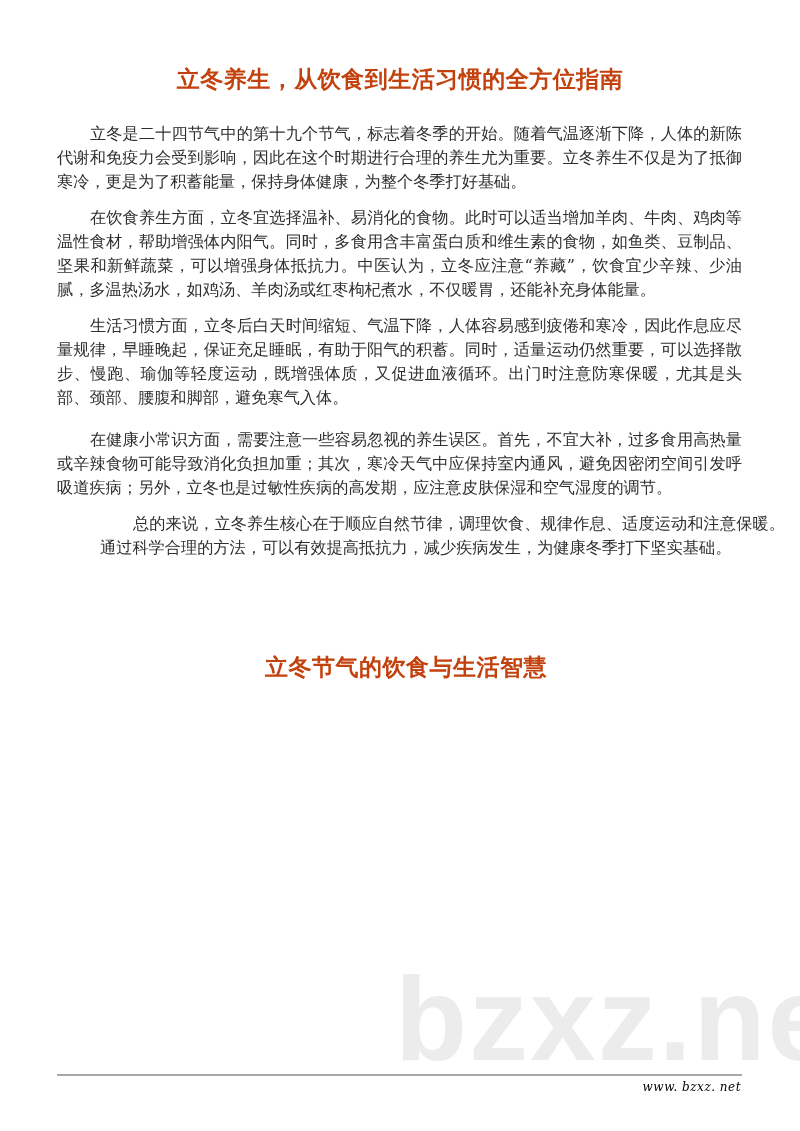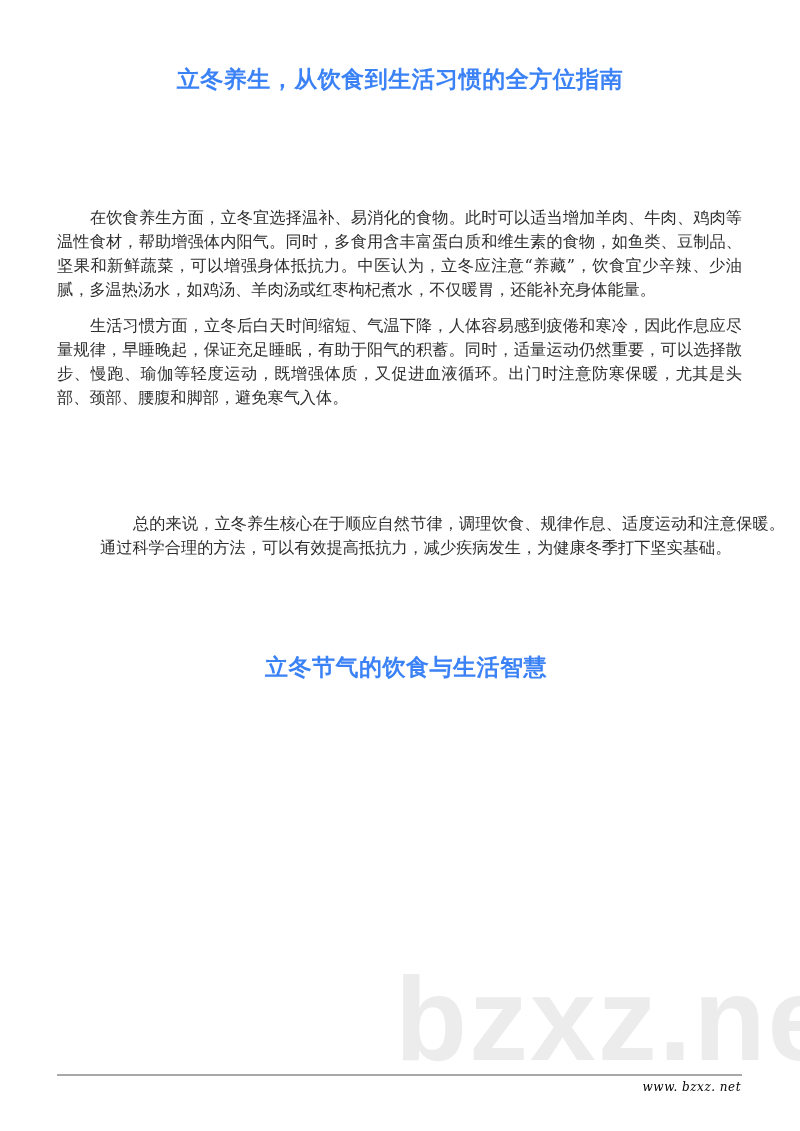--- a/index.html
+++ b/index.html
@@ -11,21 +11,21 @@
   .page { position: absolute; left: 0; top: 0; width: 800px; height: 1131px; }
   .watermark {
     position: absolute; left: 395px; top: 960px;
     font-family: "Liberation Sans", "DejaVu Sans", sans-serif;
     font-weight: bold; font-size: 118px; letter-spacing: 2px;
     color: #ececec; line-height: 1; z-index: 0; white-space: nowrap;
   }
   .title {
     position: absolute; left: 0; width: 800px; text-align: center;
     font-family: "DejaVu Sans", "Liberation Sans", sans-serif;
-    font-weight: bold; font-size: 23px; color: #3b82f6; z-index: 1;
+    font-weight: bold; font-size: 23px; color: #c2410c; z-index: 1;
     letter-spacing: 0.5px;
   }
   .para {
     position: absolute; left: 57px; width: 685px;
     font-size: 16.2px; line-height: 24px; text-align: justify;
     text-indent: 33px; z-index: 1; color: #2e2e2e;
     margin: 0;
   }
   .footer-rule {
     position: absolute; left: 57px; top: 1074px; width: 685px; height: 2px;
@@ -38,21 +38,23 @@
   }
 </style>
 </head>
 <body>
 
 <div class="page">
 
   <div class="watermark">bzxz.net</div>
 
   <h1 class="title" style="top:64px;margin:0;">立冬养生，从饮食到生活习惯的全方位指南</h1>
+  <p class="para" style="top:122px;">立冬是二十四节气中的第十九个节气，标志着冬季的开始。随着气温逐渐下降，人体的新陈代谢和免疫力会受到影响，因此在这个时期进行合理的养生尤为重要。立冬养生不仅是为了抵御寒冷，更是为了积蓄能量，保持身体健康，为整个冬季打好基础。</p>
   <p class="para" style="top:314px;">生活习惯方面，立冬后白天时间缩短、气温下降，人体容易感到疲倦和寒冷，因此作息应尽量规律，早睡晚起，保证充足睡眠，有助于阳气的积蓄。同时，适量运动仍然重要，可以选择散步、慢跑、瑜伽等轻度运动，既增强体质，又促进血液循环。出门时注意防寒保暖，尤其是头部、颈部、腰腹和脚部，避免寒气入体。</p>
   <p class="para" style="top:206px;">在饮食养生方面，立冬宜选择温补、易消化的食物。此时可以适当增加羊肉、牛肉、鸡肉等温性食材，帮助增强体内阳气。同时，多食用含丰富蛋白质和维生素的食物，如鱼类、豆制品、坚果和新鲜蔬菜，可以增强身体抵抗力。中医认为，立冬应注意“养藏”，饮食宜少辛辣、少油腻，多温热汤水，如鸡汤、羊肉汤或红枣枸杞煮水，不仅暖胃，还能补充身体能量。</p>
+  <p class="para" style="top:428px;">在健康小常识方面，需要注意一些容易忽视的养生误区。首先，不宜大补，过多食用高热量或辛辣食物可能导致消化负担加重；其次，寒冷天气中应保持室内通风，避免因密闭空间引发呼吸道疾病；另外，立冬也是过敏性疾病的高发期，应注意皮肤保湿和空气湿度的调节。</p>
   <p class="para" style="top:512px;margin-left:43px;">总的来说，立冬养生核心在于顺应自然节律，调理饮食、规律作息、适度运动和注意保暖。通过科学合理的方法，可以有效提高抵抗力，减少疾病发生，为健康冬季打下坚实基础。</p>
 
   <h1 class="title" style="top:646px;margin:6px;">立冬节气的饮食与生活智慧</h1>
 
   <div class="footer-rule"></div>
   <div class="footer-url">www. bzxz. net</div>
 </div>
 
 </body></html>

